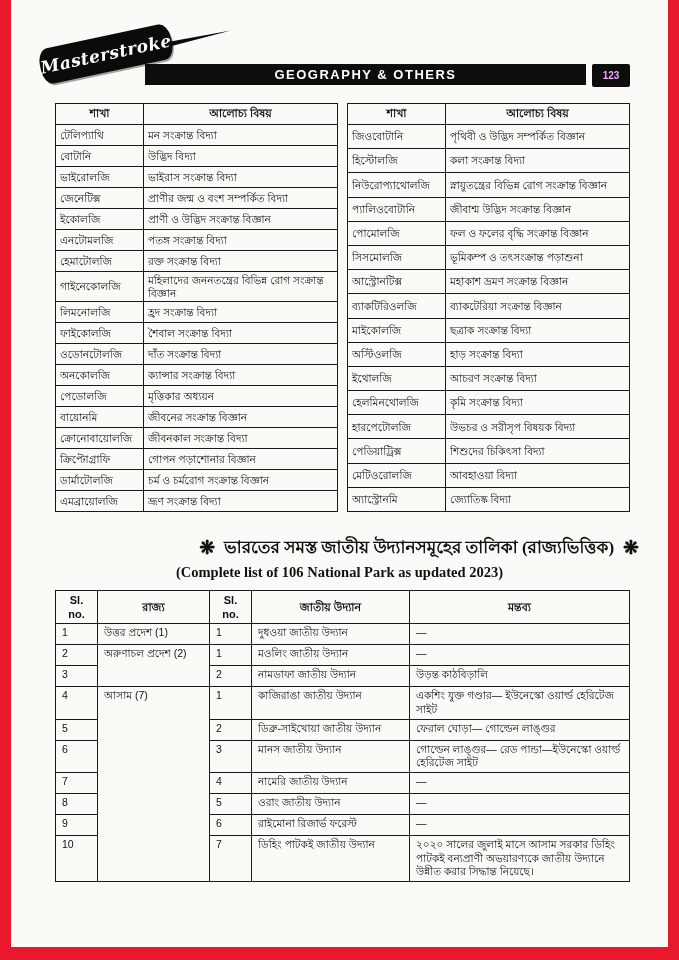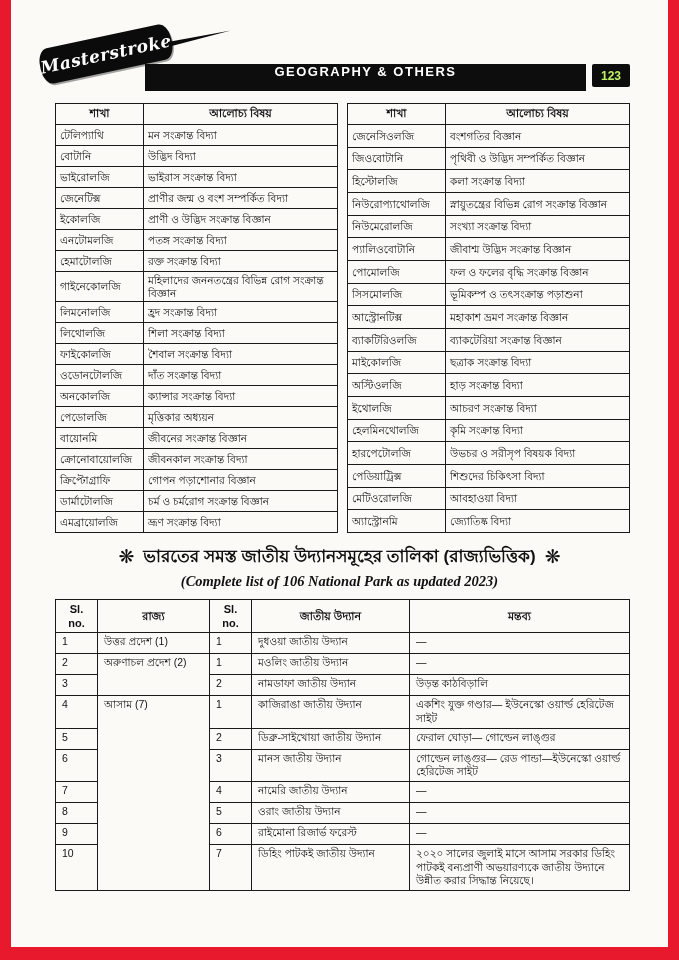--- a/index.html
+++ b/index.html
@@ -13,27 +13,27 @@
   .page{position:relative;width:679px;height:960px;background:#fbfaf7;overflow:hidden;}
   .edge{position:absolute;background:#e8192c;}
   .edge-left{left:0;top:0;width:11px;height:100%;}
   .edge-right{right:0;top:0;width:11px;height:100%;}
   .edge-bottom{left:0;bottom:0;width:100%;height:13px;}
   .content{position:absolute;left:11px;right:11px;top:0;bottom:13px;}
 
   
   .header{position:relative;margin:64px 38px 0 44px;height:24px;}
   .header-bar{
-    position:absolute;left:90px;right:44px;top:0;height:27px;
-    background:#0d0d0d;display:flex;align-items:flex-start;justify-content:center;
+    position:absolute;left:90px;right:44px;top:0;height:21px;
+    background:#0d0d0d;display:flex;align-items:center;justify-content:center;
   }
   .header-title{color:#fff;font-weight:bold;font-size:13px;letter-spacing:1.5px;}
   .page-num{
     position:absolute;right:0;top:0;width:38px;height:23px;background:#0d0d0d;
-    color:#bef264;font-weight:bold;font-size:12px;display:flex;align-items:center;
+    color:#f0abfc;font-weight:bold;font-size:10px;display:flex;align-items:center;
     justify-content:center;border-radius:2px;
   }
   .logo{
     position:absolute;left:-16px;top:-28px;width:134px;height:36px;background:#0b0b0b;
     border-radius:10px/16px;transform:rotate(-12deg);
     display:flex;align-items:center;justify-content:center;
     box-shadow:1px 2px 0 rgba(0,0,0,.35);
   }
   .logo::after{
     content:"";position:absolute;right:-60px;top:19px;
@@ -49,25 +49,25 @@
   .branch-tables table{border-collapse:collapse;table-layout:fixed;flex:1;}
   .branch-tables th,.branch-tables td{
     border:1px solid #1a1a1a;font-size:10.5px;line-height:1.2;
     padding:2px 4px;height:16px;vertical-align:middle;overflow:hidden;
   }
   .branch-tables th{text-align:center;font-weight:bold;font-size:11px;background:#fbfaf7;}
   .bt-left col.col-branch{width:88px;}
   .bt-right col.col-branch{width:98px;}
 
   
-  .parks-title{margin:12px 20px 0;text-align:center;font-weight:bold;font-size:17px;line-height:1.3;}
+  .parks-title{margin:24px 20px 0;text-align:right;font-weight:bold;font-size:17px;line-height:1.3;font-family:Liberation Serif, serif;}
   .star{font-size:19px;padding:0 9px;vertical-align:-1px;}
   .parks-subtitle{
     text-align:center;font-family:"Liberation Serif","DejaVu Serif",serif;
-    font-weight:bold;font-size:14.5px;margin:3px 0 9px;font-style:italic;
+    font-weight:bold;font-size:14.5px;margin:3px 0 9px;
   }
   .parks-table{border-collapse:collapse;table-layout:fixed;margin:0 38px 0 44px;width:575px;padding-left:40px;}
   .parks-table th,.parks-table td{
     border:1px solid #1a1a1a;font-size:10.5px;line-height:1.3;
     padding:2px 6px;vertical-align:top;text-align:left;
   }
   .parks-table th{text-align:center;font-weight:bold;vertical-align:middle;height:17px;font-size:11px;}
   .parks-table td{height:16px;}
   .parks-table .c-sl{width:42px;}
   .parks-table .c-state{width:112px;}
@@ -136,24 +136,20 @@
             </tr>
             <tr>
               <td>গাইনেকোলজি</td>
               <td>মহিলাদের জননতন্ত্রের বিভিন্ন রোগ সংক্রান্ত বিজ্ঞান</td>
             </tr>
             <tr>
               <td>লিমনোলজি</td>
               <td>হ্রদ সংক্রান্ত বিদ্যা</td>
             </tr>
             <tr>
-              <td>লিথোলজি</td>
-              <td>শিলা সংক্রান্ত বিদ্যা</td>
-            </tr>
-            <tr>
               <td>ফাইকোলজি</td>
               <td>শৈবাল সংক্রান্ত বিদ্যা</td>
             </tr>
             <tr>
               <td>ওডোনটোলজি</td>
               <td>দাঁত সংক্রান্ত বিদ্যা</td>
             </tr>
             <tr>
               <td>অনকোলজি</td>
               <td>ক্যান্সার সংক্রান্ত বিদ্যা</td>
@@ -190,38 +186,30 @@
             <col>
           </colgroup>
         <thead>
           <tr>
             <th>শাখা</th>
             <th>আলোচ্য বিষয়</th>
           </tr>
         </thead>
         <tbody>
             <tr>
-              <td>জেনেসিওলজি</td>
-              <td>বংশগতির বিজ্ঞান</td>
-            </tr>
-            <tr>
               <td>জিওবোটানি</td>
               <td>পৃথিবী ও উদ্ভিদ সম্পর্কিত বিজ্ঞান</td>
             </tr>
             <tr>
               <td>হিস্টোলজি</td>
               <td>কলা সংক্রান্ত বিদ্যা</td>
             </tr>
             <tr>
               <td>নিউরোপ্যাথোলজি</td>
               <td>স্নায়ুতন্ত্রের বিভিন্ন রোগ সংক্রান্ত বিজ্ঞান</td>
-            </tr>
-            <tr>
-              <td>নিউমেরোলজি</td>
-              <td>সংখ্যা সংক্রান্ত বিদ্যা</td>
             </tr>
             <tr>
               <td>প্যালিওবোটানি</td>
               <td>জীবাশ্ম উদ্ভিদ সংক্রান্ত বিজ্ঞান</td>
             </tr>
             <tr>
               <td>পোমোলজি</td>
               <td>ফল ও ফলের বৃদ্ধি সংক্রান্ত বিজ্ঞান</td>
             </tr>
             <tr>

